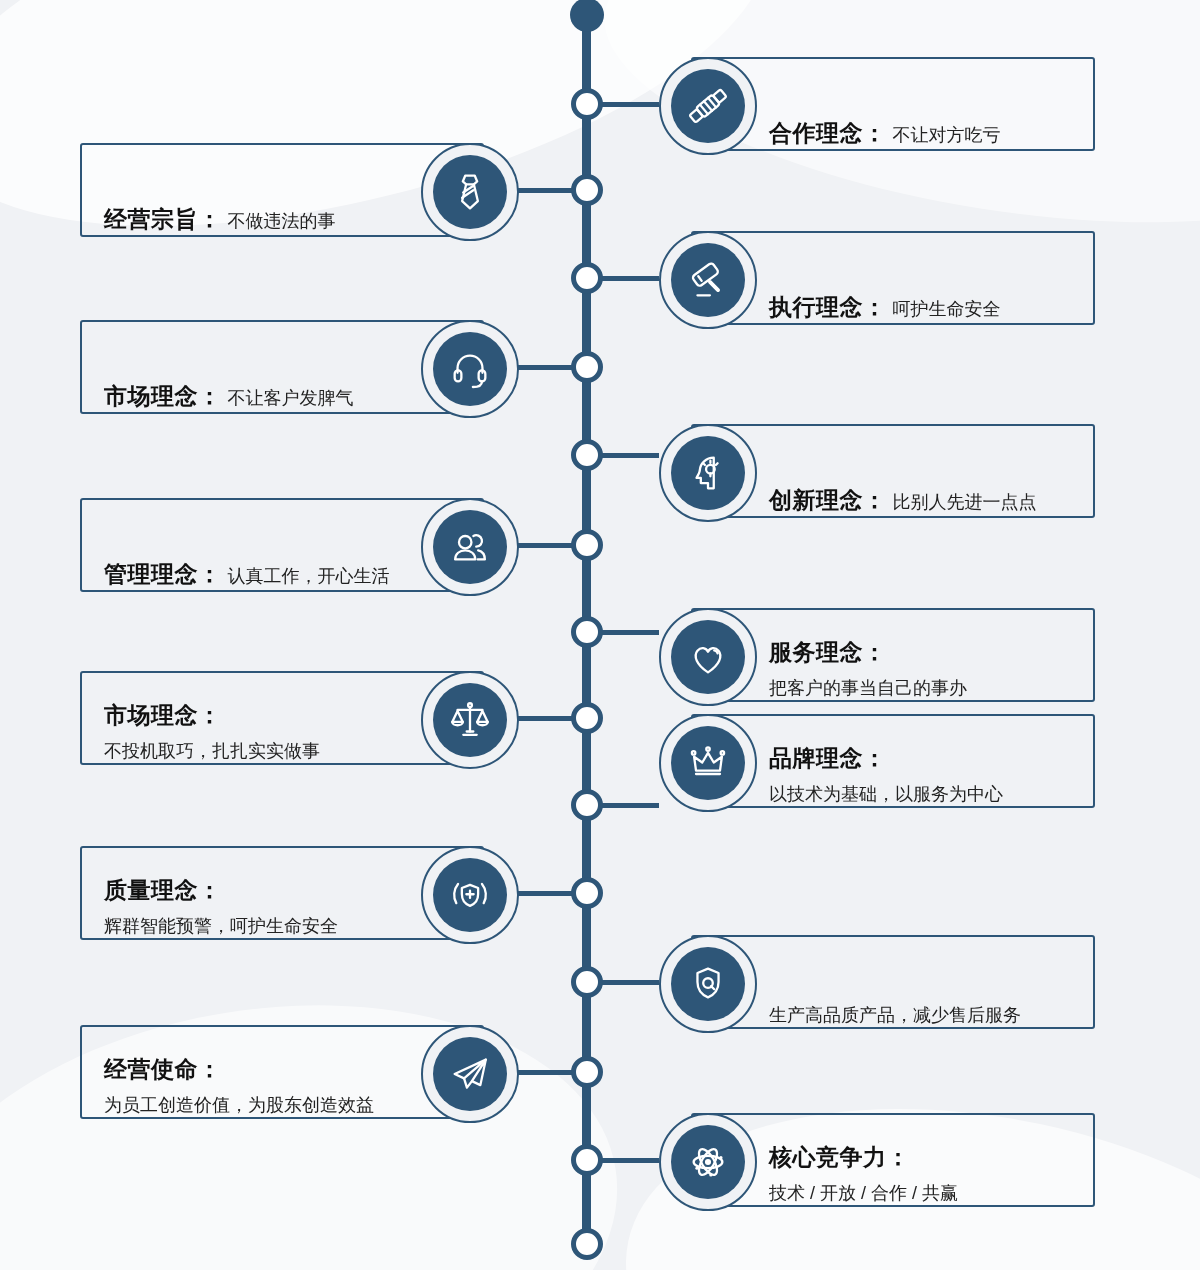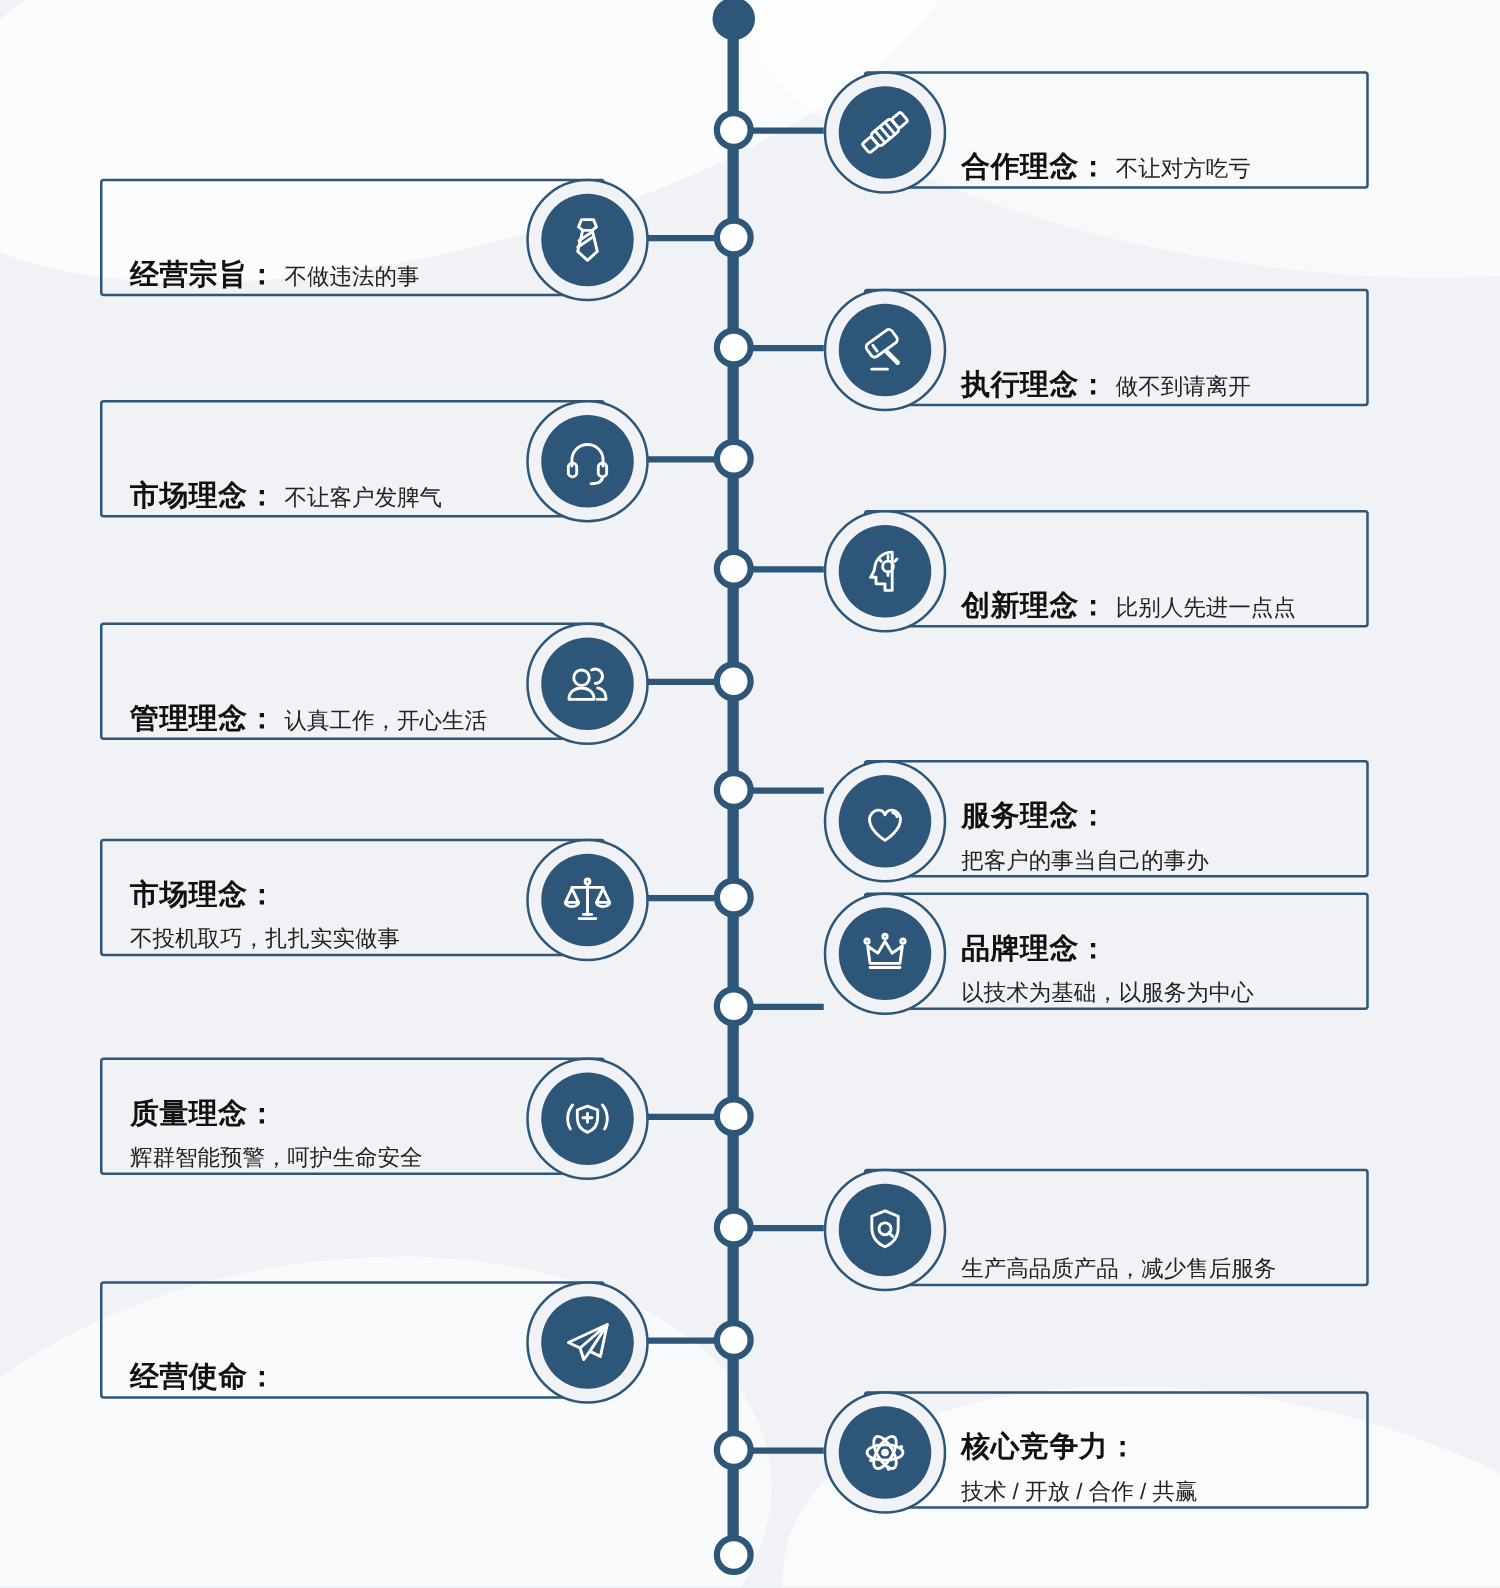--- a/index.html
+++ b/index.html
@@ -106,21 +106,21 @@
         <g transform="rotate(-36 21 18)">
           <rect x="8" y="12" width="26" height="13" rx="3.5"></rect>
           <path d="M14 15.5v6"></path>
         </g>
         <path d="M26 26l8.5 8.5" stroke-width="4"></path>
         <path d="M13 40h13"></path>
       </svg>
     </div>
     <div class="card-text inline">
       <span class="item-title">执行理念：</span>
-      <span class="item-desc">做不到请离开</span>
+      <span class="item-desc">呵护生命安全</span>
     </div>
   </div>
 
   <div class="connector" style="left:514px;top:365px;width:74px"></div>
   <div class="node" style="left:571px;top:351px"></div>
   <div class="card left" style="top:320px">
     <div class="ring"></div>
     <div class="icon-circle">
       <svg viewBox="0 0 48 48">
         <path d="M11 28v-5a13 13 0 0 1 26 0v5"></path>
@@ -130,21 +130,21 @@
       </svg>
     </div>
     <div class="card-text inline">
       <span class="item-title">市场理念：</span>
       <span class="item-desc">不让客户发脾气</span>
     </div>
   </div>
 
   <div class="connector" style="left:584px;top:453px;width:75px"></div>
   <div class="node" style="left:571px;top:439px"></div>
-  <div class="card right" style="top:408px">
+  <div class="card right" style="top:424px">
     <div class="ring"></div>
     <div class="icon-circle">
       <svg viewBox="0 0 48 48">
         <path d="M30 8c-8 0-14 6-14.5 12.8-.2 3-1 4.3-3.5 8.2h4.5v5.5h7.5V40h6V8z"></path>
         <circle cx="26.5" cy="20" r="4.5"></circle>
         <path d="M26.5 24.5v3"></path>
         <path d="M26.5 11v2.5M19 13.8l1.8 1.8M34 13.8l-1.8 1.8"></path>
       </svg>
     </div>
     <div class="card-text inline">
@@ -268,20 +268,21 @@
     <div class="ring"></div>
     <div class="icon-circle">
       <svg viewBox="0 0 48 48">
         <path d="M40.5 9L8 24l9.8 4.6z"></path>
         <path d="M17.8 28.6l3 9.6 5.2-6.8"></path>
         <path d="M40.5 9L26 31.4l8.8 4.2z"></path>
       </svg>
     </div>
     <div class="card-text stacked">
       <span class="item-title">经营使命：</span>
+      <span class="item-desc">为员工创造价值，为股东创造效益</span>
     </div>
   </div>
 
   <div class="connector" style="left:584px;top:1158px;width:75px"></div>
   <div class="node" style="left:571px;top:1144px"></div>
   <div class="card right" style="top:1113px">
     <div class="ring"></div>
     <div class="icon-circle">
       <svg viewBox="0 0 48 48">
         <circle cx="24" cy="24" r="3.2" fill="#ffffff" stroke="none"></circle>

